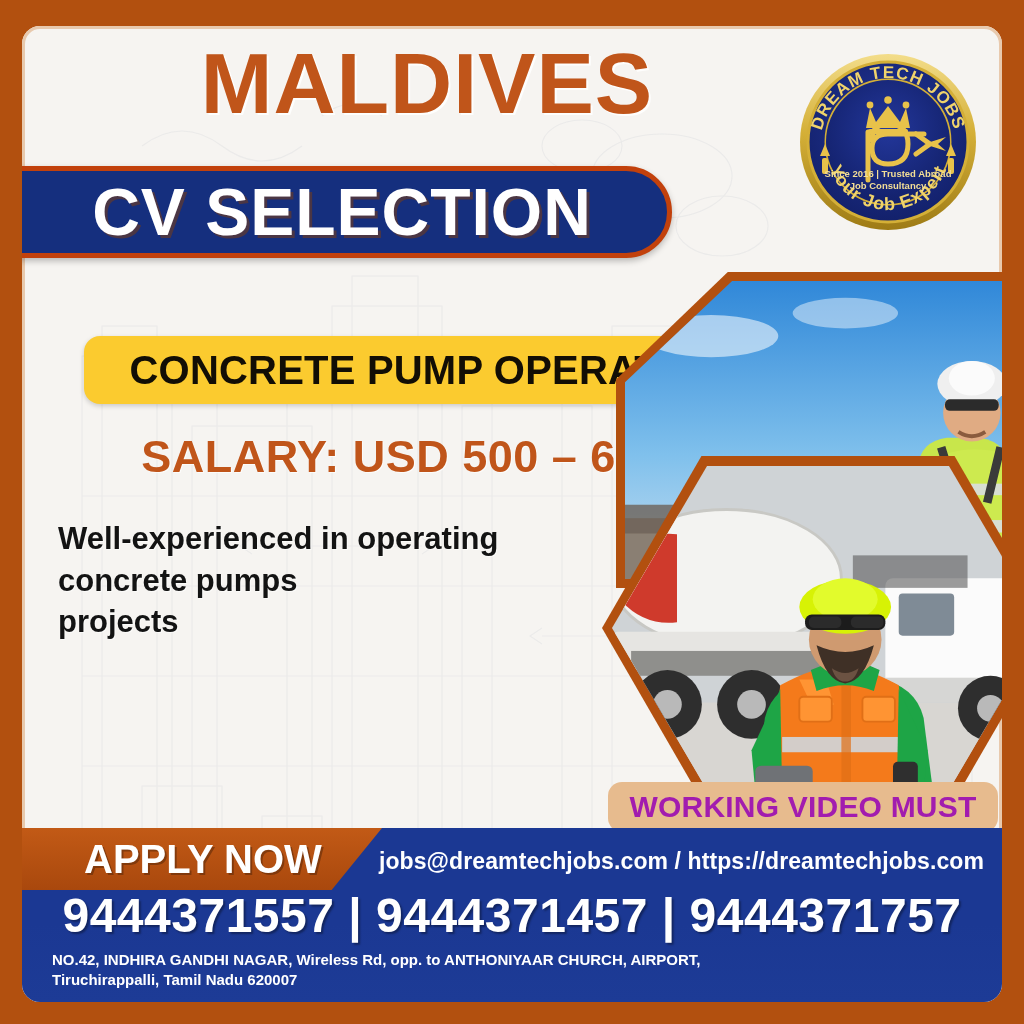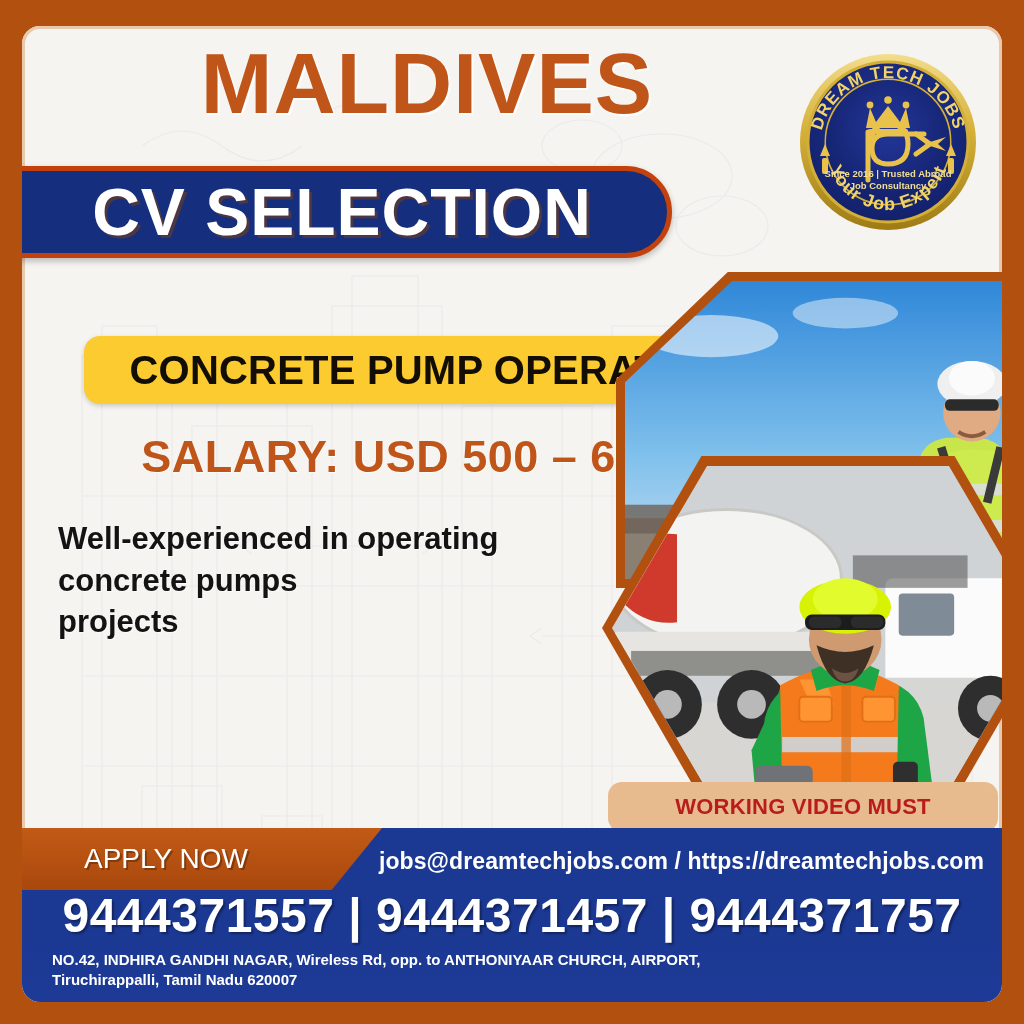--- a/index.html
+++ b/index.html
@@ -84,36 +84,36 @@
     clip-path:polygon(22% 0%,78% 0%,100% 50%,78% 100%,22% 100%,0% 50%);
   }
   .photo svg{width:100%;height:100%;display:block;}
 
   
   .videomust{
     position:absolute;left:586px;top:756px;width:390px;height:50px;
     background:#E7BB8E;border-radius:14px;
     display:flex;align-items:center;justify-content:center;
   }
-  .videomust span{font-size:22px;font-weight:900;color:#b91c1c;letter-spacing:.2px;}
+  .videomust span{font-size:30px;font-weight:900;color:#a21caf;letter-spacing:.2px;}
 
   
   .footer{
     position:absolute;left:0;right:0;bottom:0;height:174px;
     background:linear-gradient(180deg,#1b3893 0%,#1b3893 55%,#1d3b96 100%);
     border-radius:0 0 14px 14px;
   }
   .ribbon{
     position:absolute;left:0;top:0;width:360px;height:62px;
     background:linear-gradient(180deg,#C25A16 0%,#A9480D 100%);
     clip-path:polygon(0 0,100% 0,86% 100%,0 100%);
     display:flex;align-items:center;
   }
   .ribbon span{
-    font-size:28px;font-weight:400;color:#fff;padding-left:62px;line-height:1;
+    font-size:40px;font-weight:700;color:#fff;padding-left:62px;line-height:1;
     text-shadow:2px 2px 0 rgba(90,40,10,.55);
   }
   .contactline{
     position:absolute;left:330px;top:20px;right:18px;text-align:right;
     font-size:23px;font-weight:800;color:#fff;letter-spacing:.1px;
   }
   .phones{
     position:absolute;left:0;right:0;top:62px;text-align:center;
     font-size:48px;font-weight:900;color:#fff;letter-spacing:.5px;line-height:1.08;
     text-shadow:2px 2px 2px rgba(0,0,0,.35);

